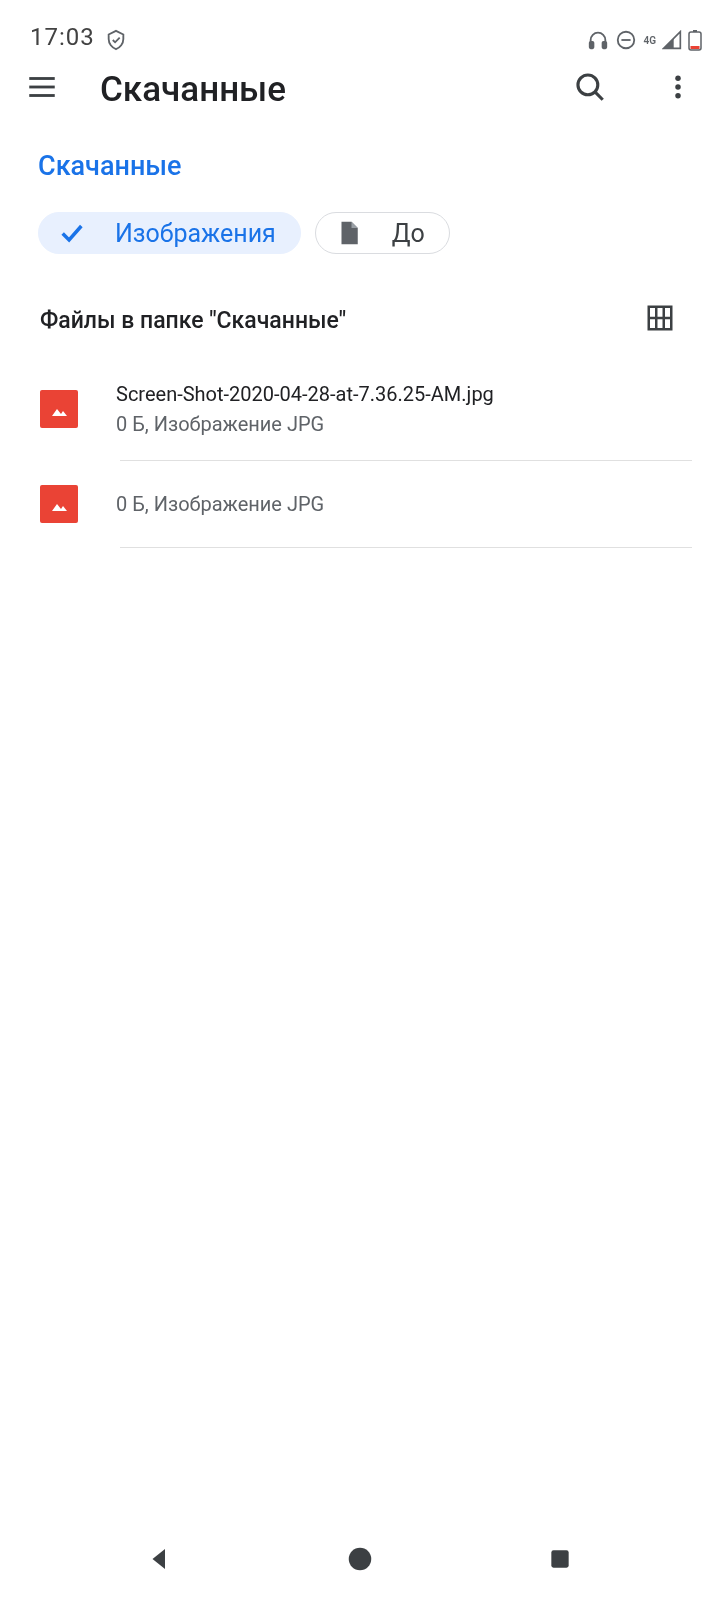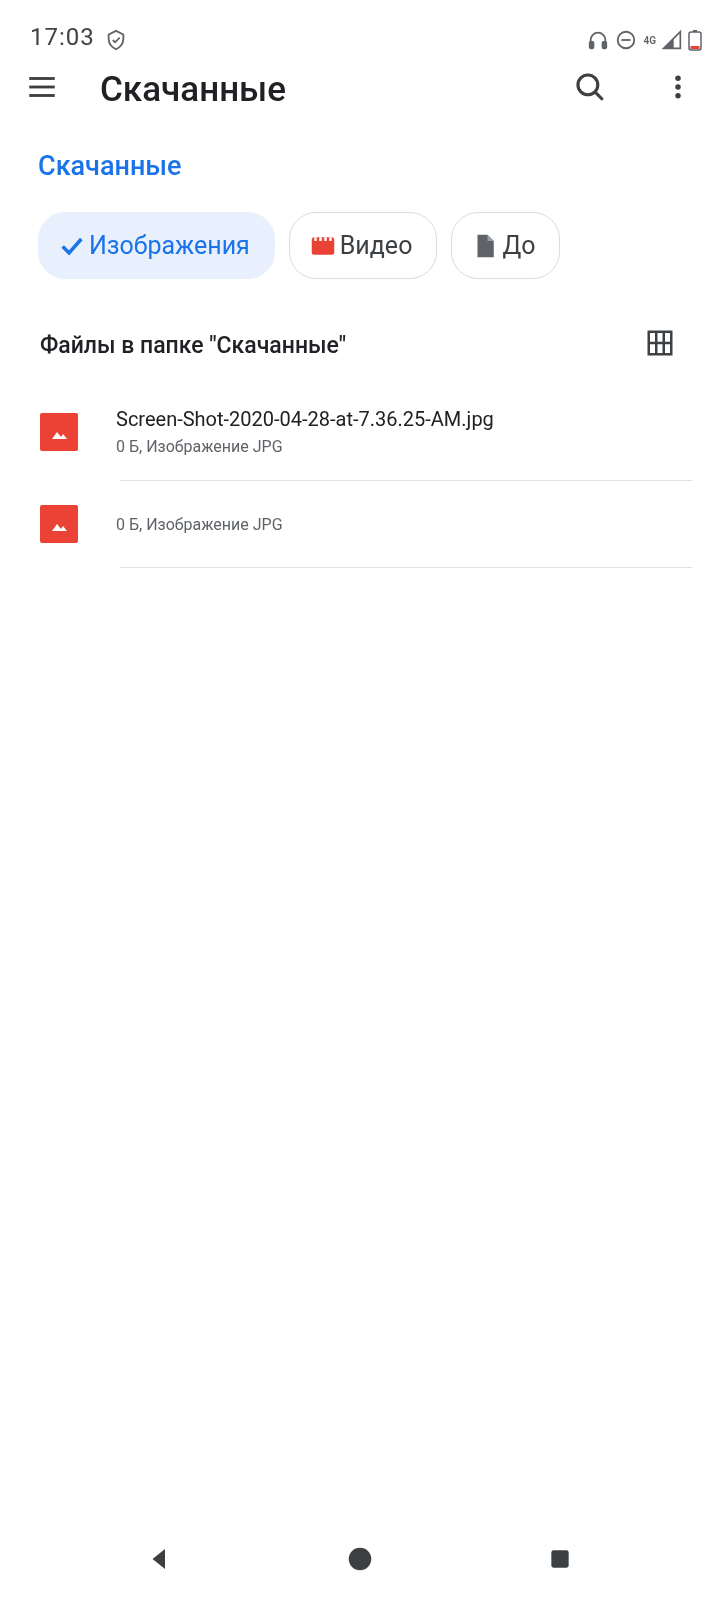--- a/index.html
+++ b/index.html
@@ -56,22 +56,22 @@
   .chips {
     display: flex;
     gap: 14px;
     padding: 18px 0 18px 38px;
     overflow: hidden;
     white-space: nowrap;
   }
   .chip {
     display: inline-flex;
     align-items: center;
-    gap: 2px;
-    height: 67px;
+    gap: 28px;
+    height: 42px;
     border-radius: 27px;
     border: 1px solid #dadce0;
     padding: 0 24px 0 18px;
     font-size: 25px;
     color: #3c4043;
     background: #fff;
     cursor: pointer;
     flex-shrink: 0;
   }
   .chip.selected {
@@ -124,21 +124,21 @@
   .file-info { flex: 1; min-width: 0; }
   .file-name {
     font-size: 20px;
     color: #202124;
     white-space: nowrap;
     overflow: hidden;
     text-overflow: ellipsis;
     margin-bottom: 6px;
   }
   .file-meta {
-    font-size: 16px;
+    font-size: 20px;
     color: #5f6368;
   }
 
   
   .nav-bar {
     position: absolute;
     bottom: 0; left: 0; right: 0;
     height: 78px;
     display: flex;
     align-items: center;
@@ -230,32 +230,20 @@
     <span class="chip-icon">
       <svg width="28" height="28" viewBox="0 0 24 24" fill="none" stroke="#1a73e8" stroke-width="3">
         <polyline points="4,12.5 9.5,18 20,6"></polyline>
       </svg>
     </span>
     <span>Изображения</span>
   </div>
   <div class="chip">
     <span class="chip-icon">
       <svg width="30" height="30" viewBox="0 0 24 24">
-        <rect x="3" y="5" width="18" height="14" rx="2" fill="#ea4335"></rect>
-        <rect x="5" y="5" width="2" height="3" fill="#fff"></rect>
-        <rect x="9" y="5" width="2" height="3" fill="#fff"></rect>
-        <rect x="13" y="5" width="2" height="3" fill="#fff"></rect>
-        <rect x="17" y="5" width="2" height="3" fill="#fff"></rect>
-      </svg>
-    </span>
-    <span>Видео</span>
-  </div>
-  <div class="chip">
-    <span class="chip-icon">
-      <svg width="30" height="30" viewBox="0 0 24 24">
         <path d="M6 3 H14 L19 8 V21 H6 Z" fill="#5f6368"></path>
         <path d="M14 3 V8 H19 Z" fill="#9aa0a6"></path>
       </svg>
     </span>
     <span>До</span>
   </div>
 </div>
 
 <div class="section-header">
   <div class="section-title">Файлы в папке "Скачанные"</div>

